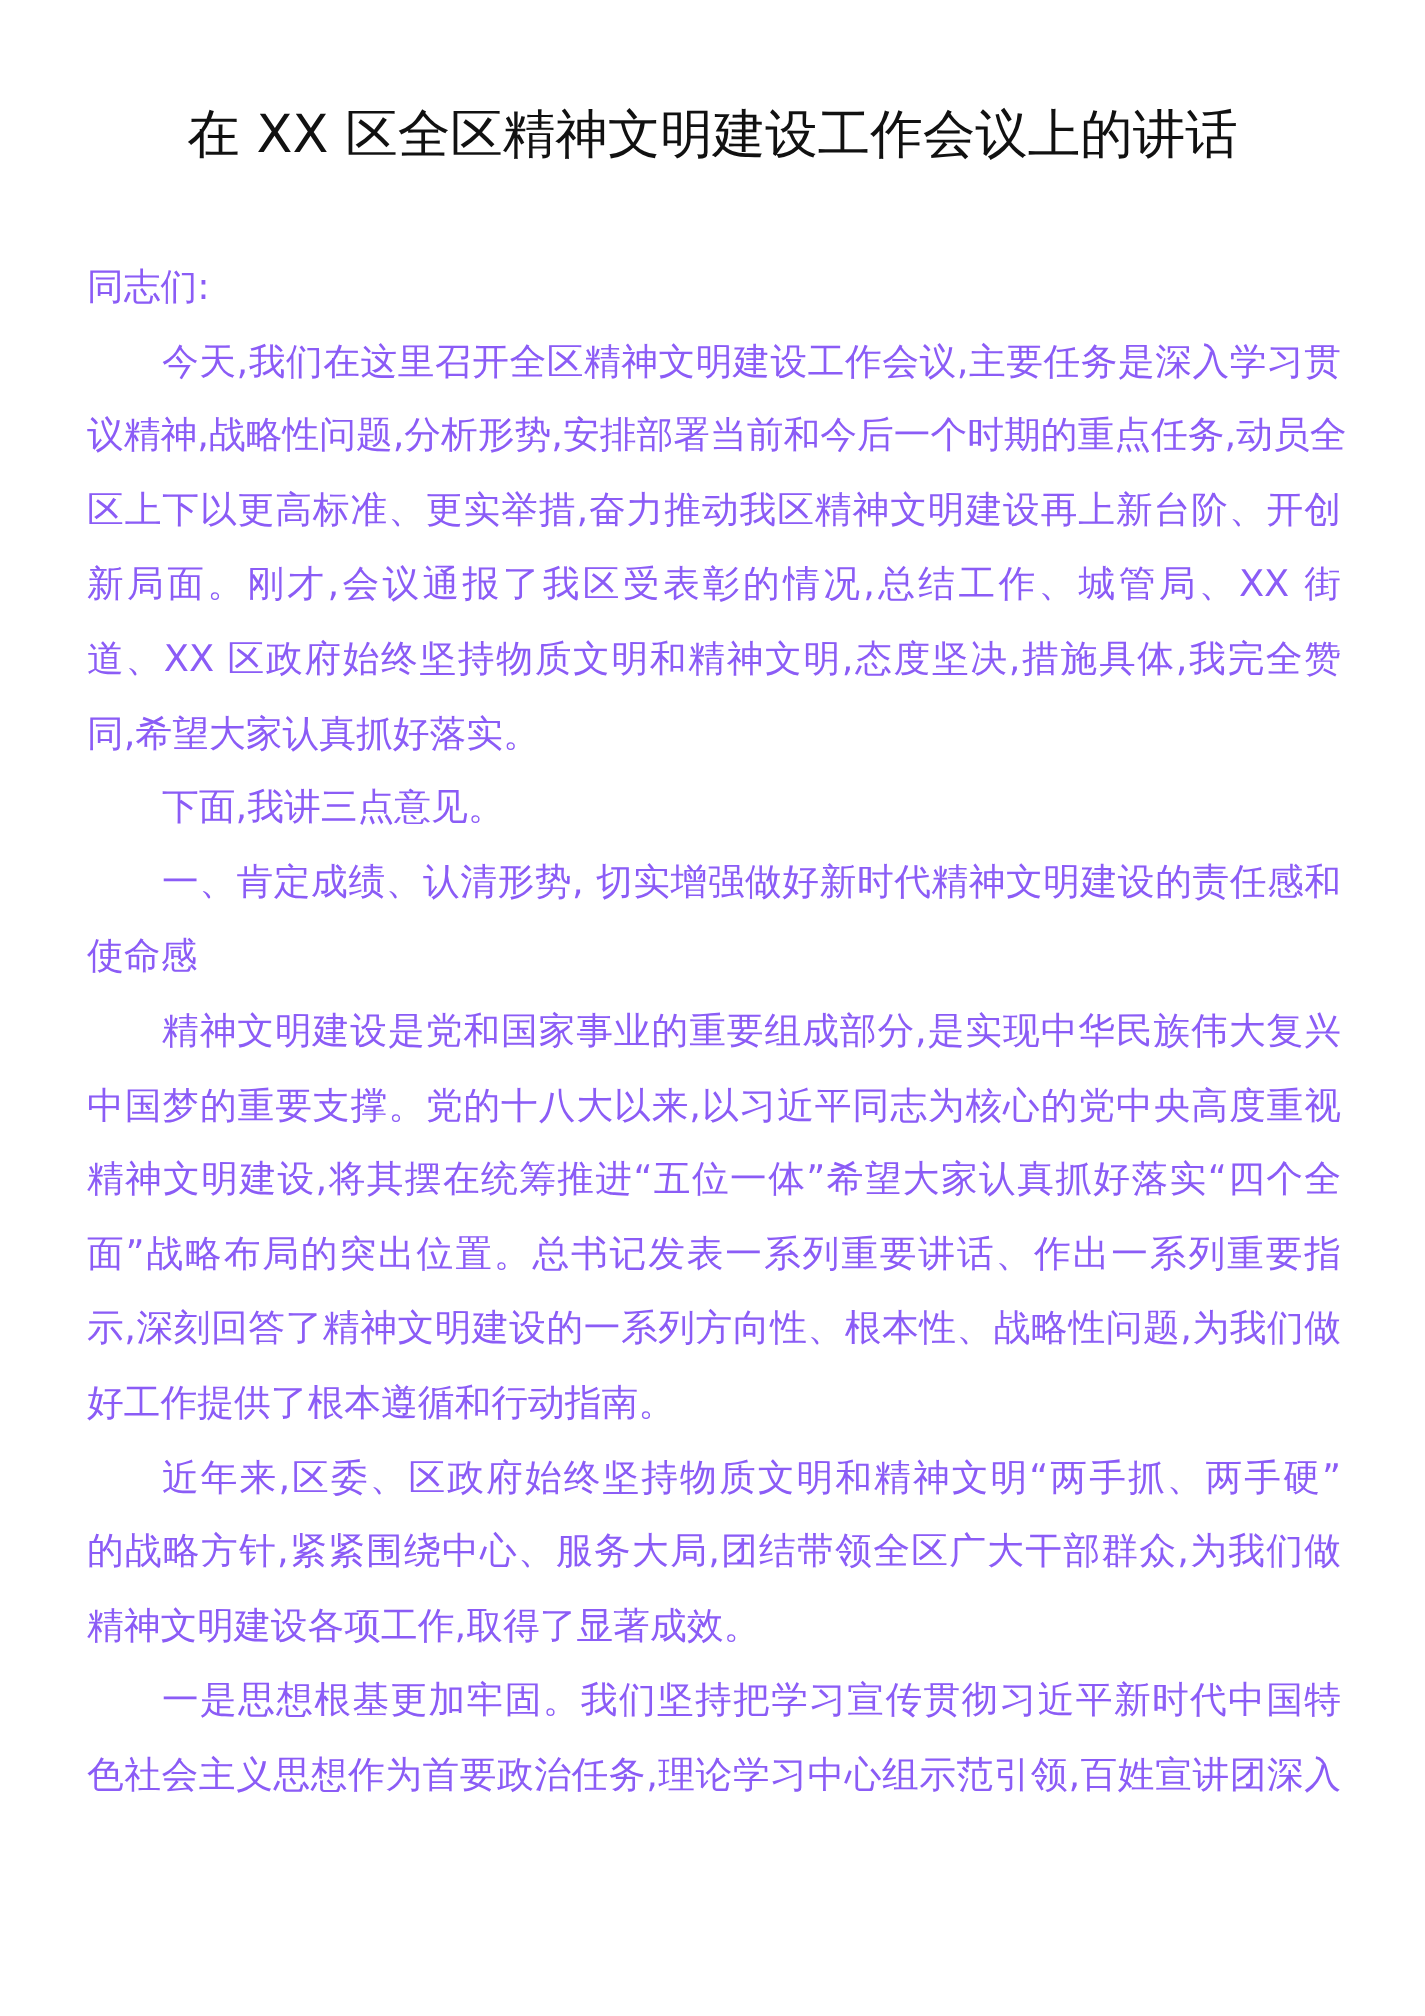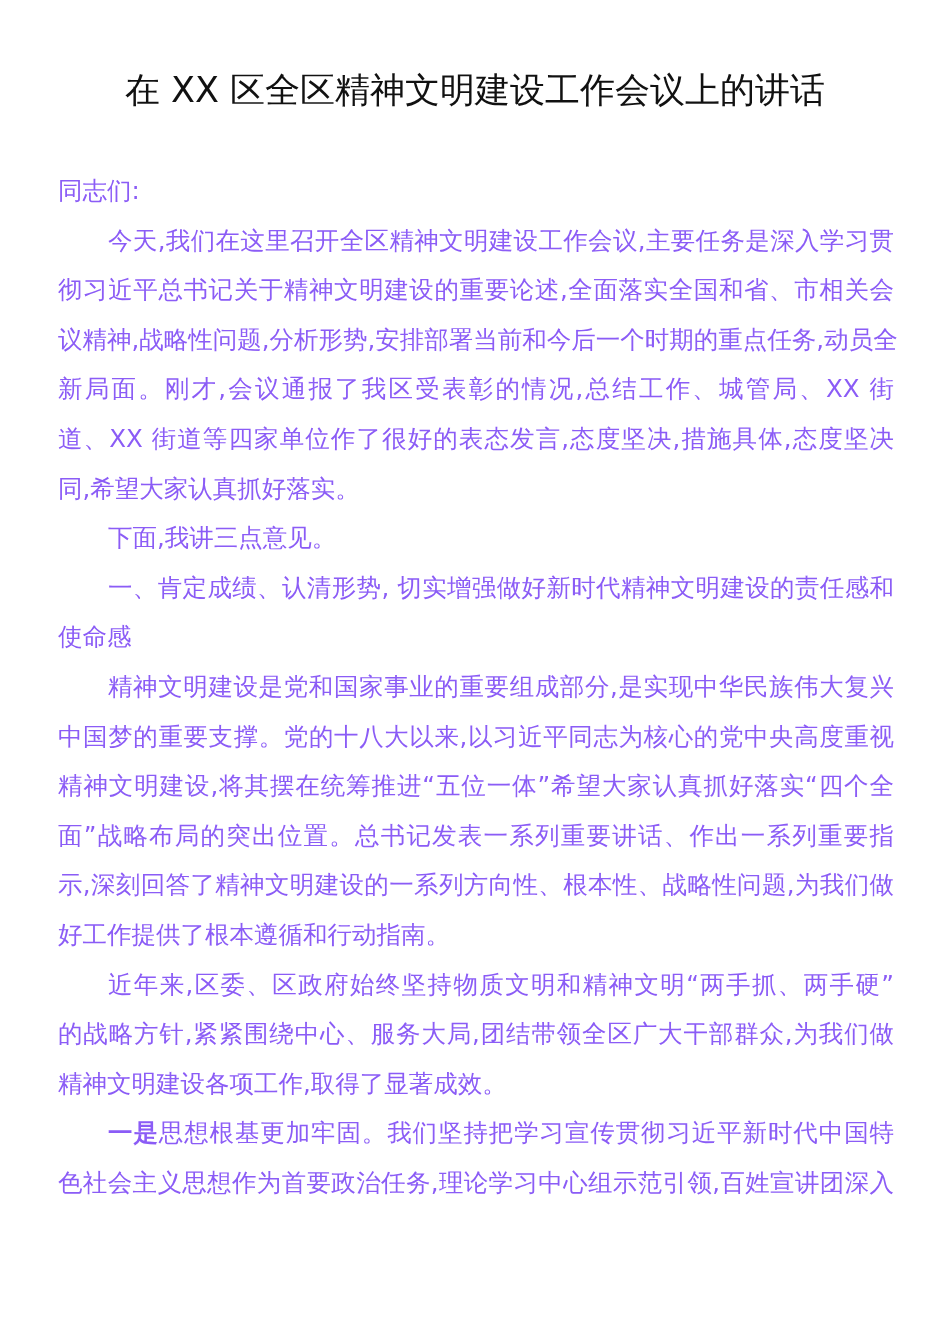--- a/index.html
+++ b/index.html
@@ -50,40 +50,40 @@
       text-align-last: justify;
       color: #8b5cf6;
     }
     .line.last {
       text-align-last: left;
     }
     .line.indent {
       padding-left: 50px;
     }
     .bold-lead {
-      font-weight: bold;
+      font-weight: normal;
     }
   </style>
 </head>
 <body>
 
 <div class="page">
 
   <div class="title">在 XX 区全区精神文明建设工作会议上的讲话</div>
 
   <div class="body-text">
 
     <span class="line last">同志们:</span>
 
     <div>
       <span class="line indent">今天,我们在这里召开全区精神文明建设工作会议,主要任务是深入学习贯</span>
-      <span class="line">彻习近平总书记关于精神文明建设的重要论述,全面落实全国和省、市相关会</span>
       <span class="line">议精神,战略性问题,分析形势,安排部署当前和今后一个时期的重点任务,动员全</span>
+      <span class="line">区上下以更高标准、更实举措,奋力推动我区精神文明建设再上新台阶、开创</span>
       <span class="line">新局面。刚才,会议通报了我区受表彰的情况,总结工作、城管局、XX 街</span>
-      <span class="line">道、XX 街道等四家单位作了很好的表态发言,态度坚决,措施具体,态度坚决</span>
+      <span class="line">道、XX 区政府始终坚持物质文明和精神文明,态度坚决,措施具体,我完全赞</span>
       <span class="line last">同,希望大家认真抓好落实。</span>
     </div>
 
     <div>
       <span class="line indent last">下面,我讲三点意见。</span>
     </div>
 
     <div>
       <span class="line indent">一、肯定成绩、认清形势, 切实增强做好新时代精神文明建设的责任感和</span>
       <span class="line last">使命感</span>

